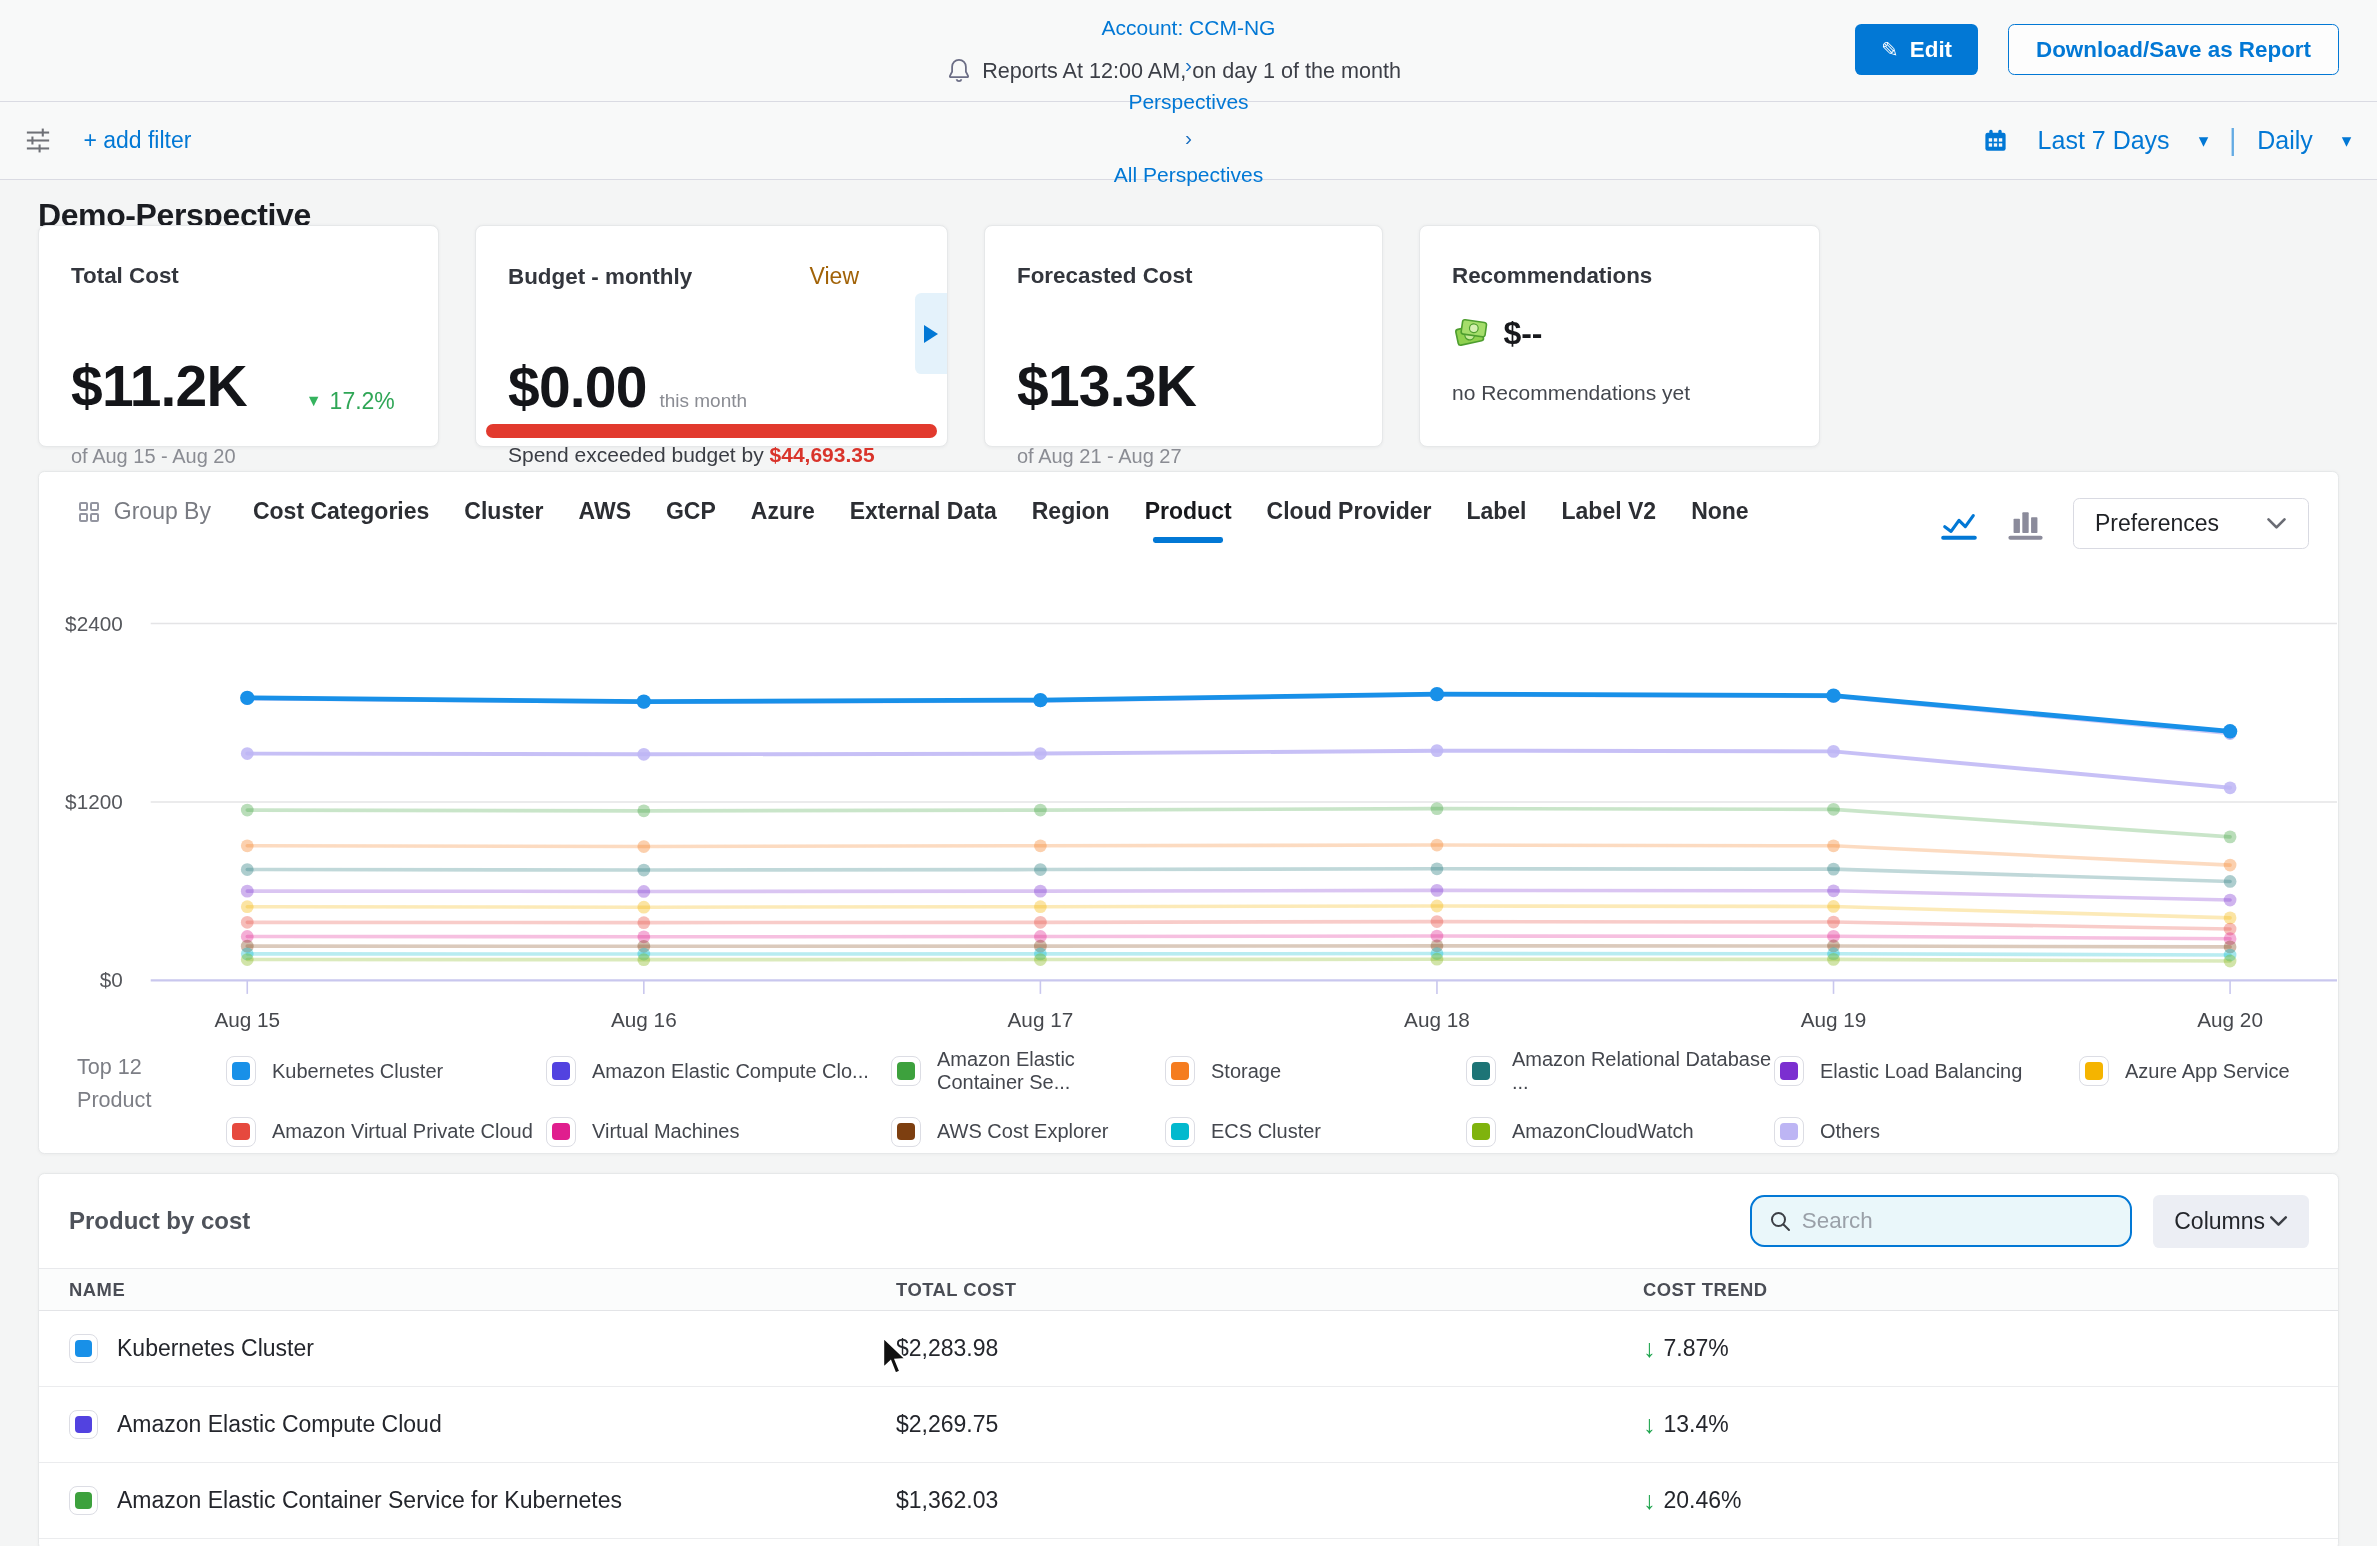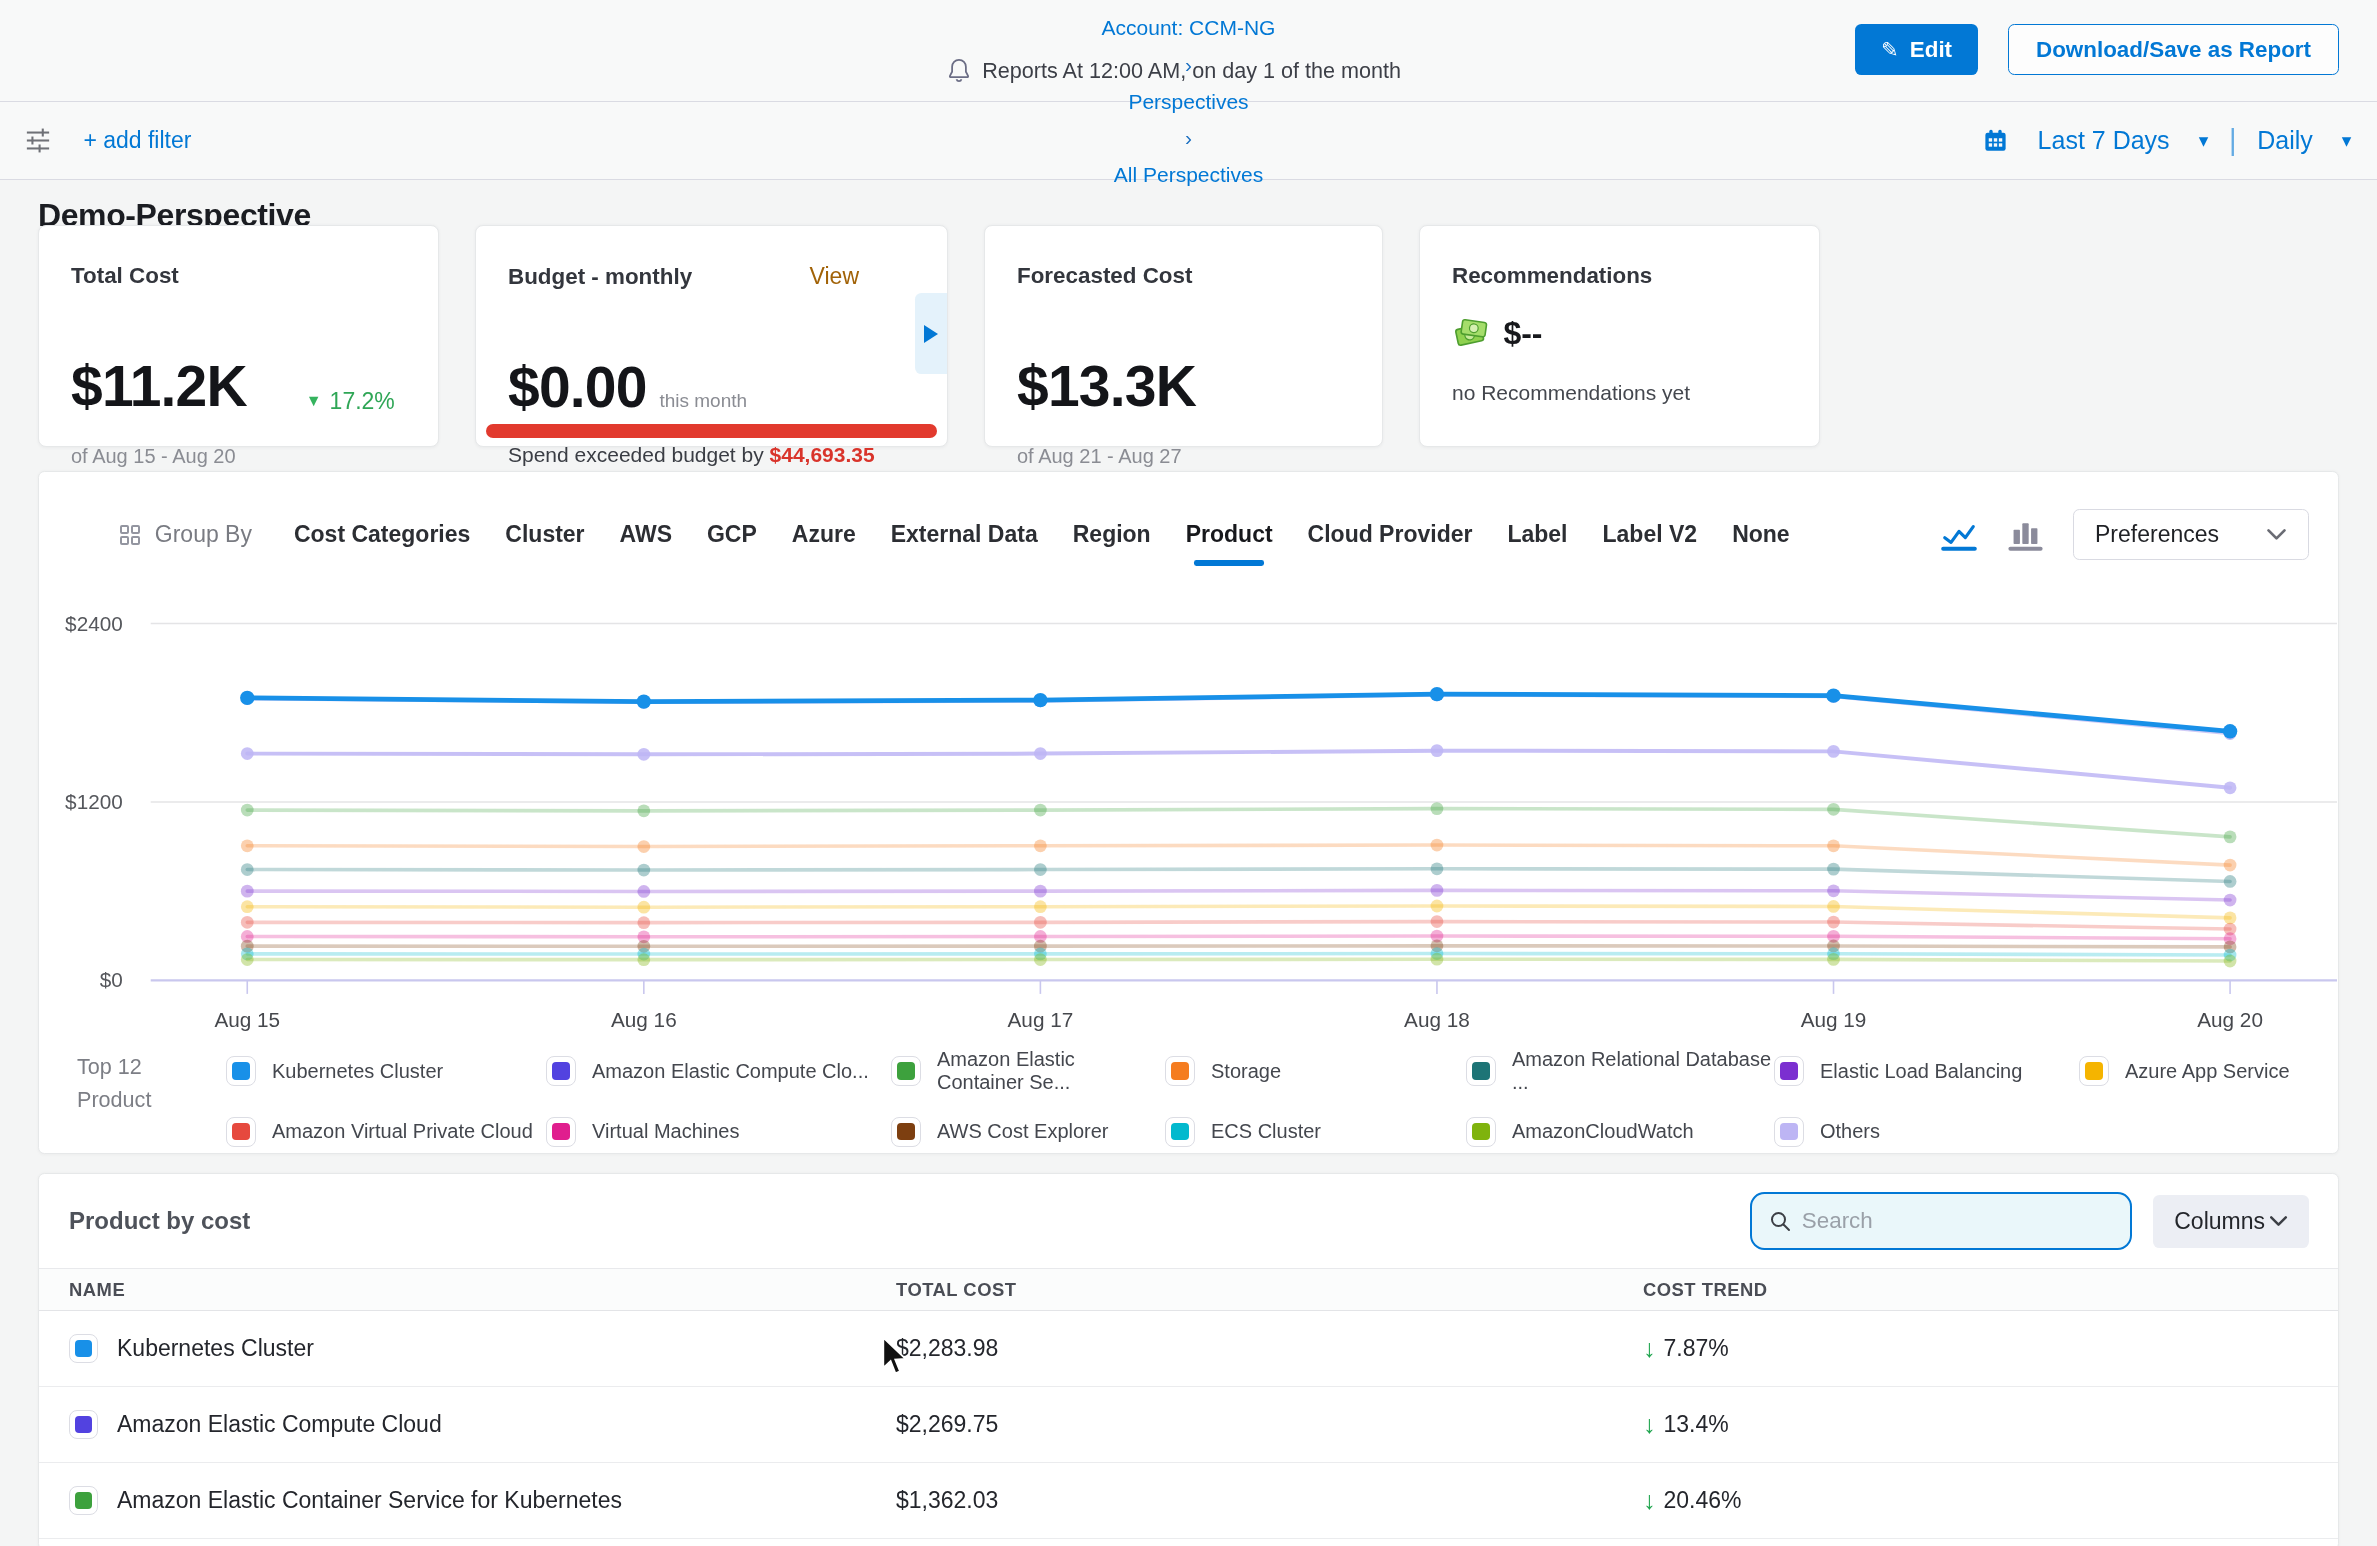--- a/index.html
+++ b/index.html
@@ -54,21 +54,21 @@
     display:flex; align-items:center; justify-content:center; cursor:pointer; }
   .play { width:0; height:0; border-left:14.4px solid #0278d5; border-top:9.6px solid transparent; border-bottom:9.6px solid transparent; }
 
   .rec-value-row { margin-top:25.6px; display:flex; align-items:center; gap:14.4px; font-size:32px; font-weight:700; color:#17181c; }
   .rec-note { margin-top:29px; font-size:21px; color:#44474e; }
 
   
   .panel { background:#fff; border:0.8px solid #e6e8e9; border-radius:6.4px; box-shadow:0 0.8px 3.2px rgba(40,41,61,.04); }
   .chart-panel { margin-top:24px; height:683px; }
 
-  .groupby-row { display:flex; align-items:center; height:118px; padding:7px 29px 0 38px;margin-left:41px; }
+  .groupby-row { display:flex; align-items:flex-start; height:118px; padding:26px 29px 0 38px; }
   .gb-label { display:flex; align-items:center; gap:12.8px; color:#797b82; font-size:23px; }
   .tabs { display:flex; align-items:center; gap:35px; margin-left:42px; font-size:23px; font-weight:600; color:#2c2e33; }
   .tab { position:relative; cursor:pointer; white-space:nowrap; }
   .tab.active { color:#17181c; font-weight:700; }
   .tab.active::after { content:""; position:absolute; left:50%; transform:translateX(-50%); bottom:-17.6px;
     width:70px; height:5.6px; border-radius:2.4px; background:#0278d5; }
   .chart-actions { margin-left:auto; display:flex; align-items:center; gap:29px; }
   .icon-btn { cursor:pointer; display:flex; }
   .pref-btn { width:236px; height:51px; border:1.6px solid #d9dae2; border-radius:6.4px; background:#fff; cursor:pointer;
     display:flex; align-items:center; justify-content:space-between; padding:0 21px; font-size:23px; color:#1f2125; font-family:inherit; }
@@ -80,21 +80,21 @@
   .legend-grid { flex:1; display:grid; grid-template-columns:320px 345px 274px 301px 308px 305px 1fr; row-gap:22.4px; align-items:center; }
   .legend-item { display:flex; align-items:center; gap:16px; font-size:20px; color:#44474e; cursor:pointer; }
   .chip { width:30px; height:30px; border:1.6px solid #dcdde4; border-radius:8px; background:#fff;
     display:flex; align-items:center; justify-content:center; flex:none; }
   .chip i { width:17.6px; height:17.6px; border-radius:4px; display:block; }
 
   
   .table-panel { margin-top:19px; height:377px; overflow:hidden; }
   .tbl-toolbar { height:94px; display:flex; align-items:center; padding:0 29px 0 30px; }
   .tbl-title { font-size:24px; font-weight:600; color:#4e525a; }
-  .search { margin-left:auto; width:382px; height:58px; border:2.4px solid #0278d5; background:#eaf7fa; border-radius:14.4px;
+  .search { margin-left:auto; width:382px; height:52px; border:2.4px solid #0278d5; background:#eaf7fa; border-radius:14.4px;
     display:flex; align-items:center; gap:9.6px; padding:16px 16px; }
   .search input { flex:1; border:none; background:transparent; outline:none; font-size:22.4px; color:#2a2c31; font-family:inherit; min-width:0; }
   .search input::placeholder { color:#9aa0a8; }
   .columns-btn { margin-left:21px; height:53px; padding:0 21px; background:#eceef4; border:none; border-radius:6.4px; cursor:pointer;
     display:flex; align-items:center; gap:4px; font-size:23px; color:#24262b; font-family:inherit; }
 
   .tbl-head { display:grid; grid-template-columns:827px 747px 1fr; padding-left:30px; height:43px; align-items:center;
     border-top:1.6px solid #e8e9ec; border-bottom:1.6px solid #e3e4e7; background:#fbfcfc;
     font-size:18.4px; font-weight:700; color:#4a4d55; letter-spacing:0.5px; }
   .tbl-row { display:grid; grid-template-columns:827px 747px 1fr; padding-left:30px; height:76px; align-items:center;

